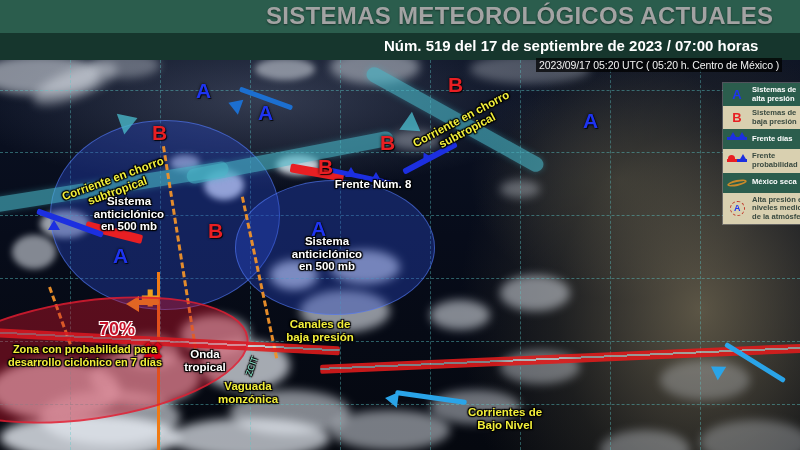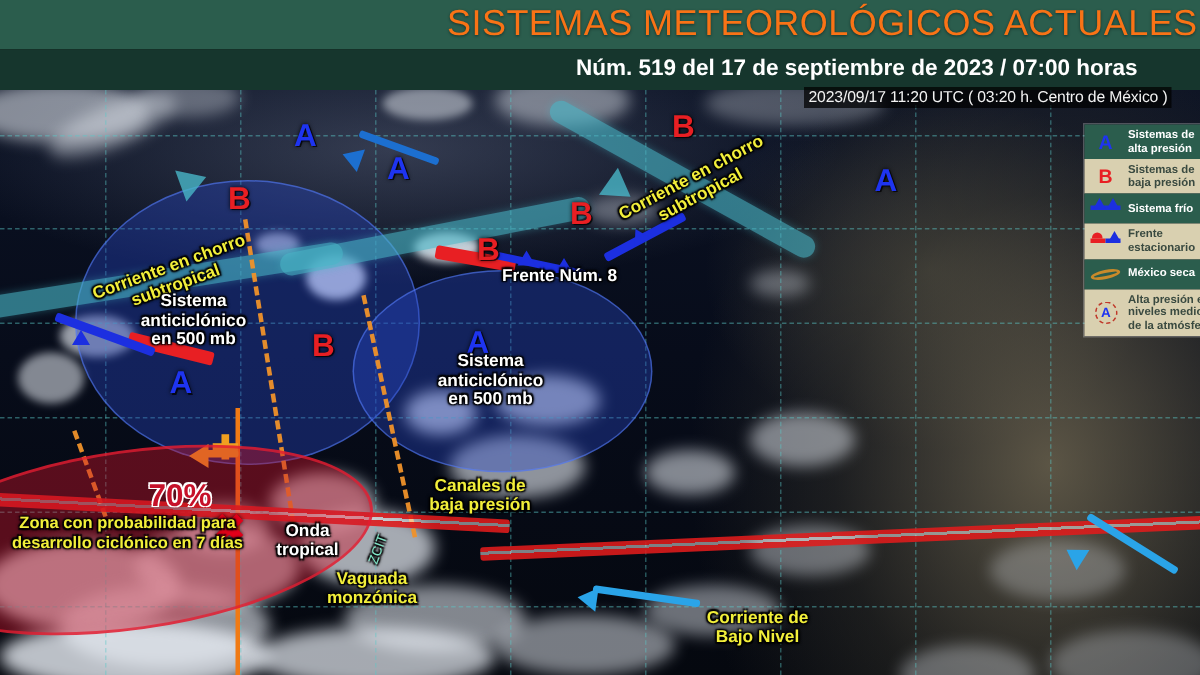--- a/index.html
+++ b/index.html
@@ -11,23 +11,23 @@
     overflow: hidden;
   }
   #root { position: relative; width: 800px; height: 450px; overflow: hidden; }
 
   
   .hdr-top {
     position: absolute; left:0; top:0; width:800px; height:33px;
     background: #2b5d4d;
   }
   .hdr-title {
-    position: absolute; left: 298px; top: 2px;
-    font-size: 24px; font-weight: normal; letter-spacing: 0.3px;
-    color: #f97316; white-space: nowrap;
+    position: absolute; left: 266px; top: 2px;
+    font-size: 24px; font-weight: bold; letter-spacing: 0.3px;
+    color: #a3a3a3; white-space: nowrap;
     text-shadow: 0 1px 2px rgba(0,0,0,.45);
   }
   .hdr-sub-band {
     position: absolute; left:0; top:33px; width:800px; height:27px;
     background: #16362d;
   }
   .hdr-sub {
     position: absolute; left: 384px; top: 37px;
     font-size: 15px; font-weight: bold; color: #ffffff; white-space: nowrap;
   }
@@ -115,21 +115,21 @@
   }
 
   
   .probzone {
     position:absolute;
     background: rgba(205,20,40,.42);
     border:2px solid rgba(230,30,50,.75);
     border-radius:50%;
   }
   .pct {
-    position:absolute; color:#c6112a; font-weight:bold; font-size:21px;
+    position:absolute; color:#c6112a; font-weight:bold; font-size:18px;
     text-shadow: -1px -1px 0 #fff, 1px -1px 0 #fff, -1px 1px 0 #fff, 1px 1px 0 #fff;
   }
   .xmark {
     position:absolute; color:#e2001a; font-weight:bold; font-size:26px; line-height:1;
     text-shadow: 0 0 3px rgba(0,0,0,.8);
   }
   .cross {
     position:absolute; color:#f0a020; font-weight:bold; font-size:22px; line-height:1;
   }
 
@@ -335,21 +335,21 @@
 
     <div class="lab" style="left:206px; top:320px; width:84px;">Vaguada
 monzónica</div>
 
     <div class="lab w" style="left:170px; top:288px; width:70px;">Onda
 tropical</div>
 
     <div class="lab" style="left:-30px; top:283px; width:230px; font-size:11px;">Zona con probabilidad para
 desarrollo ciclónico en 7 días</div>
 
-    <div class="lab" style="left:450px; top:346px; width:110px;">Corriente de
+    <div class="lab" style="left:450px; top:346px; width:110px;">Corrientes de
 Bajo Nivel</div>
 
     <div class="lab green" style="left:237px; top:300px; width:30px; transform:rotate(-70deg);">ZCIT</div>
 
     <div class="legend" style="top:22px;">
 
       <div class="lrow even">
         <div class="lico">
           <span class="lico-A">A</span>
         </div>
@@ -364,32 +364,32 @@
         <div class="ltxt">Sistemas de
 baja presión</div>
       </div>
 
       <div class="lrow even">
         <div class="lico">
           <span class="mini-front"></span>
           <span class="mini-tri" style="left:3px; top:0px;"></span>
           <span class="mini-tri" style="left:12px; top:0px;"></span>
         </div>
-        <div class="ltxt">Sistema frío</div>
+        <div class="ltxt">Frente días</div>
       </div>
 
       <div class="lrow odd">
         <div class="lico">
           <span class="mini-front red" style="width:10px;"></span>
           <span class="mini-front" style="left:11px; width:10px;"></span>
           <span class="mini-semi" style="left:2px; top:1px;"></span>
           <span class="mini-tri" style="left:13px; top:0px;"></span>
         </div>
         <div class="ltxt">Frente
-estacionario</div>
+probabilidad</div>
       </div>
 
       <div class="lrow even">
         <div class="lico">
           <span class="mini-dry"></span>
         </div>
         <div class="ltxt">México seca</div>
       </div>
 
       <div class="lrow odd">
@@ -399,15 +399,15 @@
         </div>
         <div class="ltxt">Alta presión en
 niveles medios
 de la atmósfera</div>
       </div>
 
     </div>
 
   </div>
 
-  <div class="stamp">2023/09/17 11:20 UTC ( 03:20 h. Centro de México )</div>
+  <div class="stamp">2023/09/17 05:20 UTC ( 05:20 h. Centro de México )</div>
 
 </div>
 
 </body></html>

